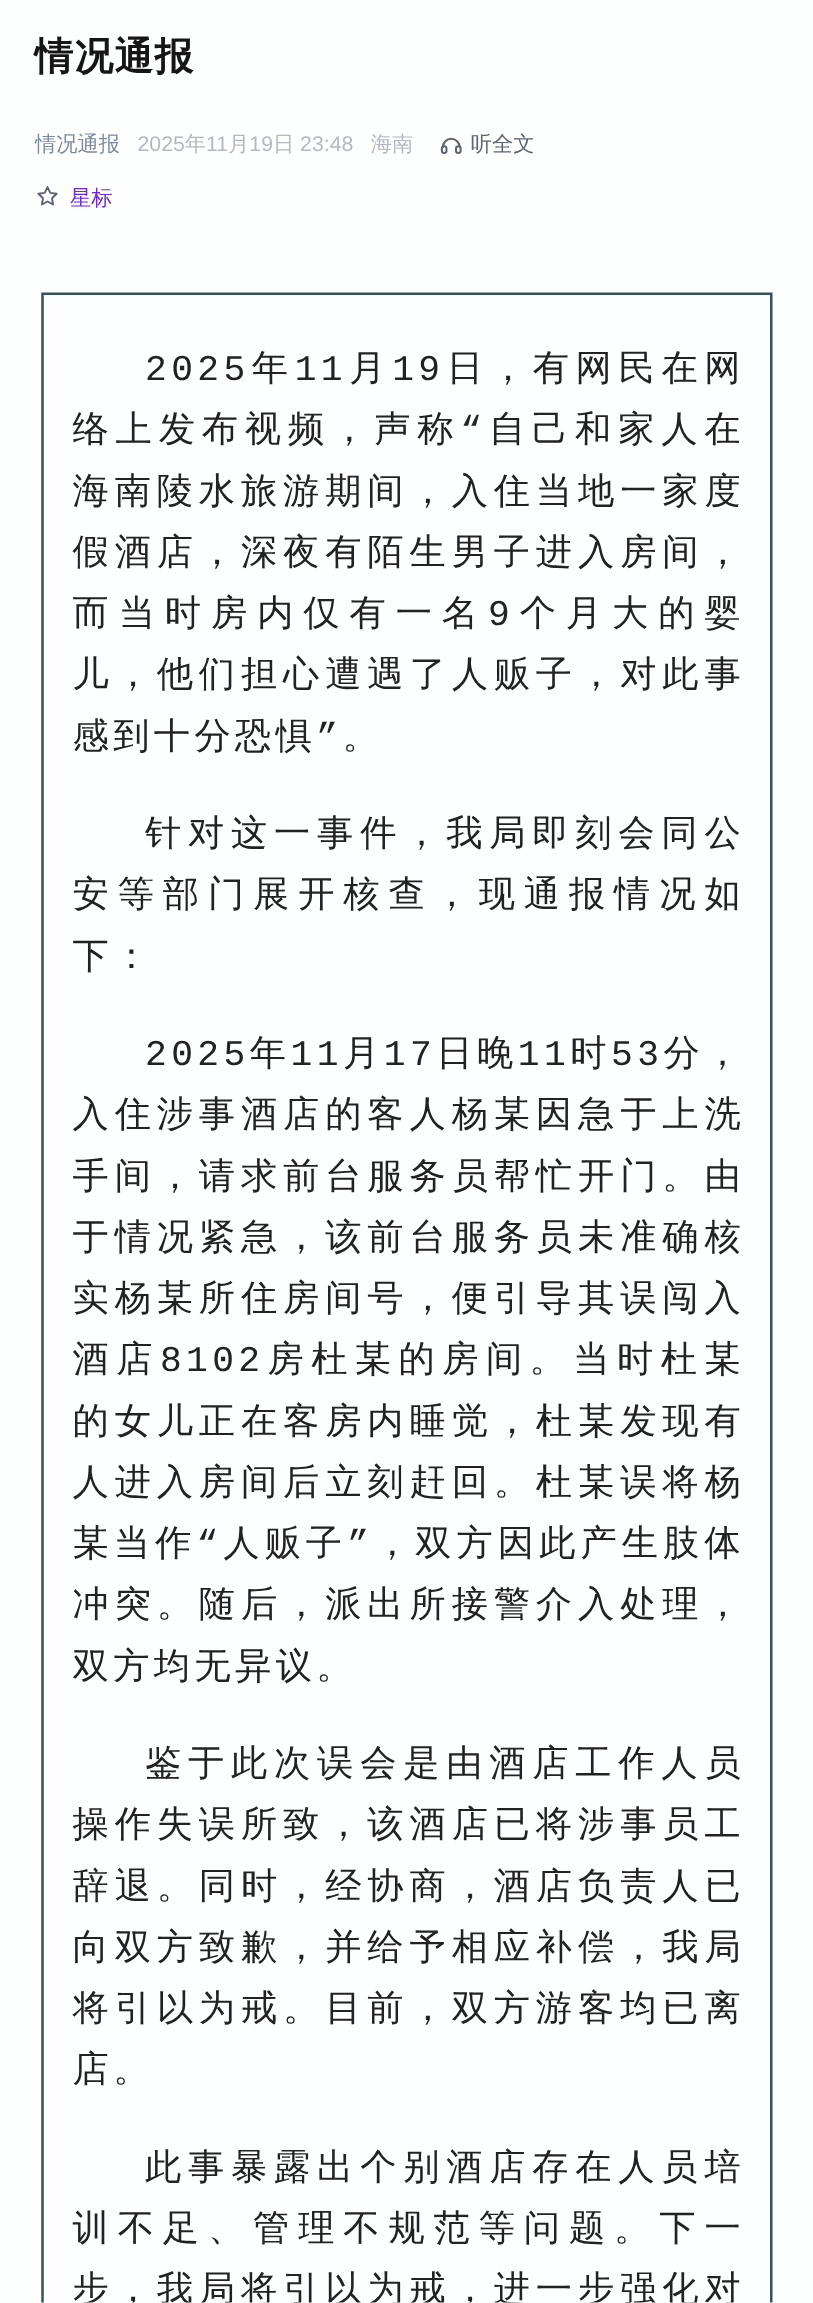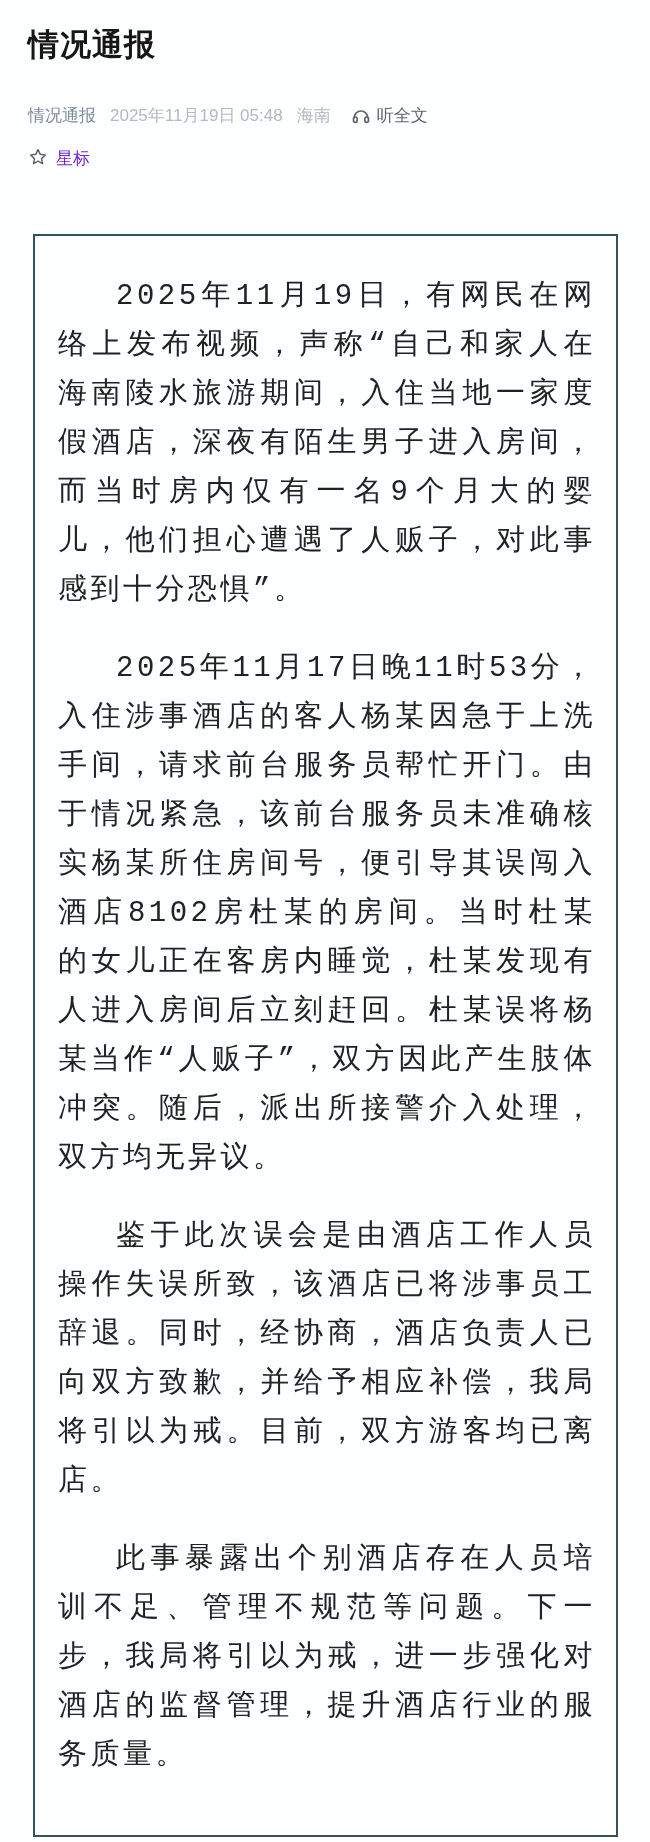--- a/index.html
+++ b/index.html
@@ -82,21 +82,21 @@
 </head>
 <body>
 
 <div class="page">
 
   <header class="header">
     <h1 class="title">情况通报</h1>
 
     <div class="meta-row">
       <span class="account">情况通报</span>
-      <span class="meta-dim">2025年11月19日 05:48</span>
+      <span class="meta-dim">2025年11月19日 23:48</span>
       <span class="meta-dim">海南</span>
       <button class="listen">
         <span class="icon">
           <svg viewBox="0 0 24 24" width="20" height="20" fill="none" stroke="#5c6570" stroke-width="2" stroke-linecap="round">
             <path d="M4 14a8 8 0 0 1 16 0"></path>
             <rect x="3" y="13.2" width="4.4" height="6.4" rx="2.2"></rect>
             <rect x="16.6" y="13.2" width="4.4" height="6.4" rx="2.2"></rect>
           </svg>
         </span>
         <span>听全文</span>
@@ -108,19 +108,20 @@
         <svg viewBox="0 0 24 24" width="20" height="20" fill="none" stroke="#5c6570" stroke-width="1.8" stroke-linejoin="round">
           <path d="M12 3.2l2.7 5.6 6.1.8-4.5 4.3 1.1 6-5.4-2.9-5.4 2.9 1.1-6-4.5-4.3 6.1-.8z"></path>
         </svg>
       </span>
       <span>星标</span>
     </button>
   </header>
 
   <section class="notice-box">
     <p class="body-para">2025年11月19日，有网民在网络上发布视频，声称“自己和家人在海南陵水旅游期间，入住当地一家度假酒店，深夜有陌生男子进入房间，而当时房内仅有一名9个月大的婴儿，他们担心遭遇了人贩子，对此事感到十分恐惧”。</p>
+    <p class="body-para">针对这一事件，我局即刻会同公安等部门展开核查，现通报情况如下：</p>
     <p class="body-para">2025年11月17日晚11时53分，入住涉事酒店的客人杨某因急于上洗手间，请求前台服务员帮忙开门。由于情况紧急，该前台服务员未准确核实杨某所住房间号，便引导其误闯入酒店8102房杜某的房间。当时杜某的女儿正在客房内睡觉，杜某发现有人进入房间后立刻赶回。杜某误将杨某当作“人贩子”，双方因此产生肢体冲突。随后，派出所接警介入处理，双方均无异议。</p>
     <p class="body-para">鉴于此次误会是由酒店工作人员操作失误所致，该酒店已将涉事员工辞退。同时，经协商，酒店负责人已向双方致歉，并给予相应补偿，我局将引以为戒。目前，双方游客均已离店。</p>
     <p class="body-para">此事暴露出个别酒店存在人员培训不足、管理不规范等问题。下一步，我局将引以为戒，进一步强化对酒店的监督管理，提升酒店行业的服务质量。</p>
 
   </section>
 
 </div>
 
 </body></html>

